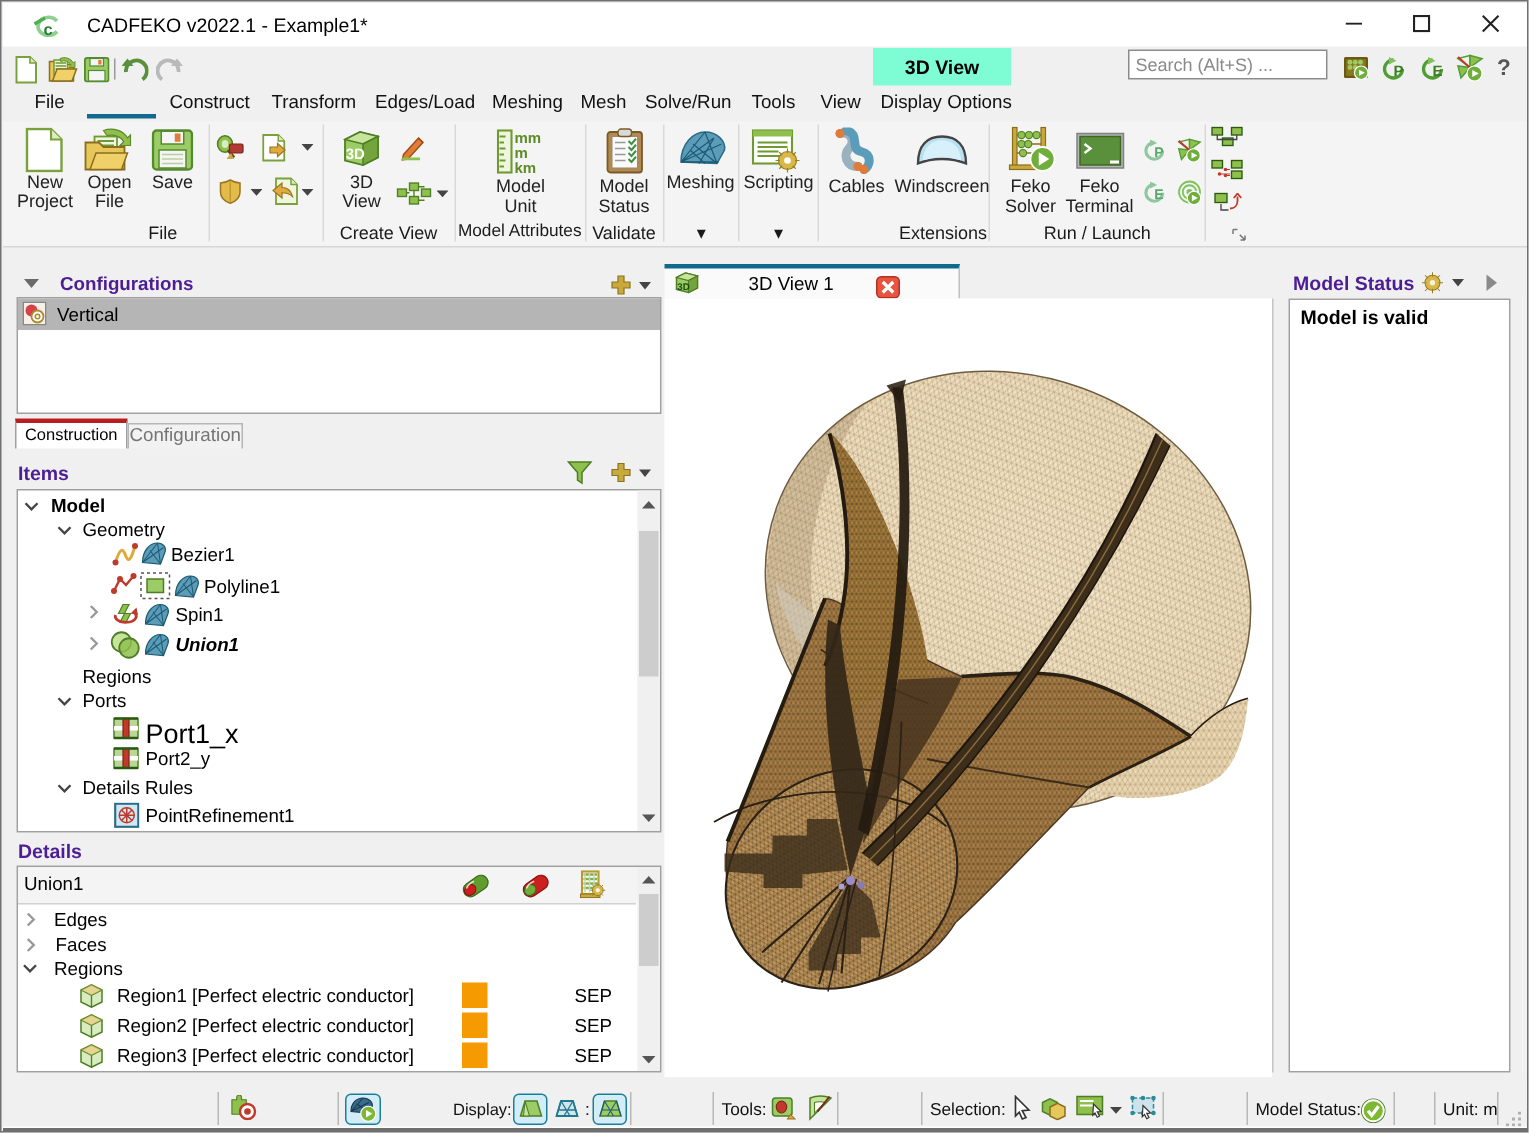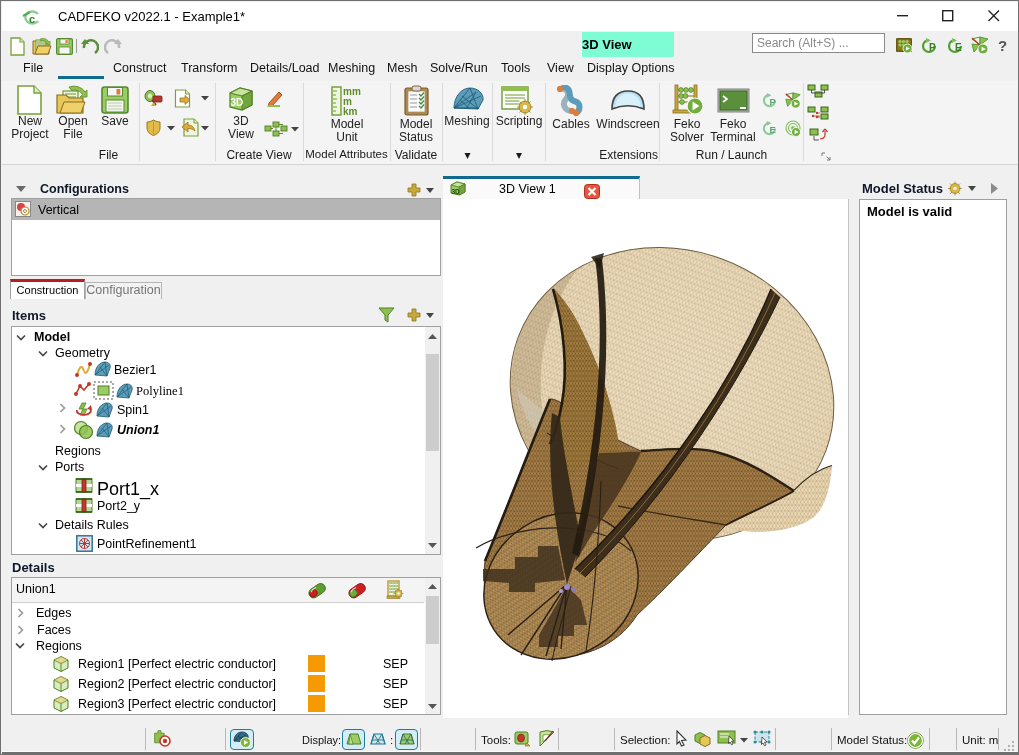--- a/index.html
+++ b/index.html
@@ -7,21 +7,21 @@
 body { font-family:"Liberation Sans", sans-serif; font-size:12px; color:#000;
   background:#f0f0f0; position:relative; border:1px solid #707070; }
 .abs { position:absolute; }
 .titlebar { left:1px; top:1px; width:1016px; height:29px; background:#ffffff; }
 svg { display:block; }
 .menuitem { position:absolute; top:60px; font-size:12.5px; color:#111; }
 .ribbon-label { position:absolute; top:147px; font-size:12px; color:#1a1a1a; text-align:center; white-space:nowrap; }
 .rsep { position:absolute; top:82px; height:78px; width:1px; background:#d9d9d9; }
 .bigbtn { position:absolute; top:84px; text-align:center; font-size:12px; color:#222; line-height:12.5px; }
 .panelbox { position:absolute; background:#fff; border:1px solid #a0a0a0; }
-.hdr { position:absolute; font-weight:bold; font-size:12.5px; color:#0f172a; }
+.hdr { position:absolute; font-weight:bold; font-size:12.5px; color:#4c1d95; }
 .treecaret { position:absolute; width:10px; height:10px; }
 .statsep { position:absolute; top:727px; height:22px; width:1px; background:#b8b8b8; }
 .stattext { position:absolute; top:733px; font-size:11.5px; color:#111; }
 </style>
 </head>
 <body>
 
 <div class="abs titlebar"></div>
 <svg class="abs" style="left:21px; top:8px;" width="20" height="17" viewBox="0 0 20 17">
   <path d="M16 5 A7 6 0 1 0 16 12" fill="none" stroke="#8fcf8f" stroke-width="2.4"></path>
@@ -58,21 +58,21 @@
 </svg>
 <div class="abs" style="left:75px; top:38px; width:1px; height:14px; background:#9a9a9a;"></div>
 <svg class="abs" style="left:80px; top:36px;" width="18" height="18" viewBox="0 0 18 18">
   <path d="M14 16 a7 7 0 1 0 -11 -5" fill="none" stroke="#5a8f3c" stroke-width="2.6"></path>
   <path d="M0 7 l4 -5 4 5 z" fill="#5a8f3c"></path>
 </svg>
 <svg class="abs" style="left:103px; top:36px;" width="18" height="18" viewBox="0 0 18 18">
   <path d="M4 16 a7 7 0 1 1 11 -5" fill="none" stroke="#b9b9b9" stroke-width="2.6"></path>
   <path d="M18 7 l-4 -5 -4 5 z" fill="#b9b9b9"></path>
 </svg>
-<div class="abs" style="left:581px; top:31px; width:92px; height:25px; background:#7efcd4; font-weight:bold; font-size:13px; line-height:25px;">3D View</div>
+<div class="abs" style="left:581px; top:31px; width:92px; height:25px; background:#7efcd4; text-align:center; font-weight:bold; font-size:13px; line-height:25px;">3D View</div>
 <div class="abs" style="left:751px; top:32px; width:133px; height:20px; background:#fff; border:1px solid #8a8a8a; color:#8a8a8a; font-size:12px; line-height:18px; padding-left:4px;">Search (Alt+S) ...</div>
 
 <svg class="abs" style="left:894px; top:36px;" width="18" height="17" viewBox="0 0 18 17">
   <rect x="1" y="1" width="16" height="14" fill="#6b5a14" rx="1"></rect>
   <rect x="2.5" y="2.5" width="13" height="11" fill="#8a7a1e"></rect>
   <circle cx="5" cy="4.5" r="1.6" fill="#9ccc65"></circle>
     <circle cx="8.5" cy="4.5" r="1.6" fill="#9ccc65"></circle>
     <circle cx="12" cy="4.5" r="1.6" fill="#9ccc65"></circle>
   <circle cx="5" cy="8" r="1.6" fill="#9ccc65"></circle>
     <circle cx="8.5" cy="8" r="1.6" fill="#9ccc65"></circle>
@@ -97,21 +97,21 @@
   <circle cx="13" cy="13" r="5" fill="#6fae3a" stroke="#fff" stroke-width="0.8"></circle>
   <path d="M11.5 10.7 l4.4 2.3 -4.4 2.3 z" fill="#fff"></path>
 </svg>
 <div class="abs" style="left:997px; top:36px; font-size:15px; font-weight:bold; color:#555;">?</div>
 
 <div class="menuitem" style="left:22px;">File</div>
 <div class="menuitem" style="left:62px; font-weight:normal;margin-top:33px;">Home</div>
 <div class="abs" style="left:57px; top:75px; width:46px; height:3px; background:#0f6a8d;"></div>
 <div class="menuitem" style="left:112px;">Construct</div>
 <div class="menuitem" style="left:180px;">Transform</div>
-<div class="menuitem" style="left:249px;">Details/Load</div>
+<div class="menuitem" style="left:249px;">Edges/Load</div>
 <div class="menuitem" style="left:327px;">Meshing</div>
 <div class="menuitem" style="left:386px;">Mesh</div>
 <div class="menuitem" style="left:429px;">Solve/Run</div>
 <div class="menuitem" style="left:500px;">Tools</div>
 <div class="menuitem" style="left:546px;">View</div>
 <div class="menuitem" style="left:586px;">Display Options</div>
 
 <div class="abs" style="left:1px; top:80px; width:1016px; height:84px; background:#f4f4f4;"></div>
 <div class="abs" style="left:1px; top:163px; width:1016px; height:1px; background:#d5d5d5;"></div>
 <div class="rsep" style="left:138px;"></div>
@@ -411,21 +411,21 @@
       <circle cx="16" cy="3" r="2" fill="#c0392b"></circle>
 </svg>
 <svg class="abs" style="left:92px; top:380px;" width="21" height="19" viewBox="0 0 21 19">
   <rect x="1" y="1" width="19" height="17" fill="none" stroke="#555" stroke-dasharray="2 2" stroke-width="1"></rect>
   <rect x="5" y="5" width="11" height="9" fill="#9ccc65" stroke="#4e7f24" stroke-width="1"></rect>
 </svg>
 <svg class="abs" style="left:114px; top:382px;" width="19" height="16" viewBox="0 0 19 16">
   <path d="M2 14 C2 6 7 1 12 1 C16 1 18 4 17 7 L14 15 z" fill="#5b9cb8" stroke="#1d5a74" stroke-width="0.8"></path>
   <path d="M2 14 L12 1 M2 14 L16 4 M7 6 L14 15 M12 1 L14 15" stroke="#1d5a74" stroke-width="0.7" fill="none"></path>
 </svg>
-<div class="abs" style="left:135px; top:383px; font-size:12.5px;font-family:Liberation Serif, serif;">Polyline1</div>
+<div class="abs" style="left:135px; top:383px; font-size:12.5px;">Polyline1</div>
 
 <svg class="treecaret" style="left:57px; top:402px;">
       <path d="M2.5 1 l4 4 -4 4" stroke="#999" stroke-width="1.6" fill="none"></path>
     </svg>
 <svg class="abs" style="left:73px; top:400px;" width="19" height="18" viewBox="0 0 19 18">
   <path d="M8 2 h4 l-3 6 h4 l-3 6 h-4 l3 -6 h-4 z" fill="#8fbf4d" stroke="#4e7f24" stroke-width="0.8"></path>
   <path d="M3 9 a7 4 0 1 0 13 -1" fill="none" stroke="#c0392b" stroke-width="1.8"></path>
   <path d="M17 4 l1 5 -5 -1 z" fill="#c0392b"></path>
 </svg>
 <svg class="abs" style="left:94px; top:401px;" width="19" height="16" viewBox="0 0 19 16">

